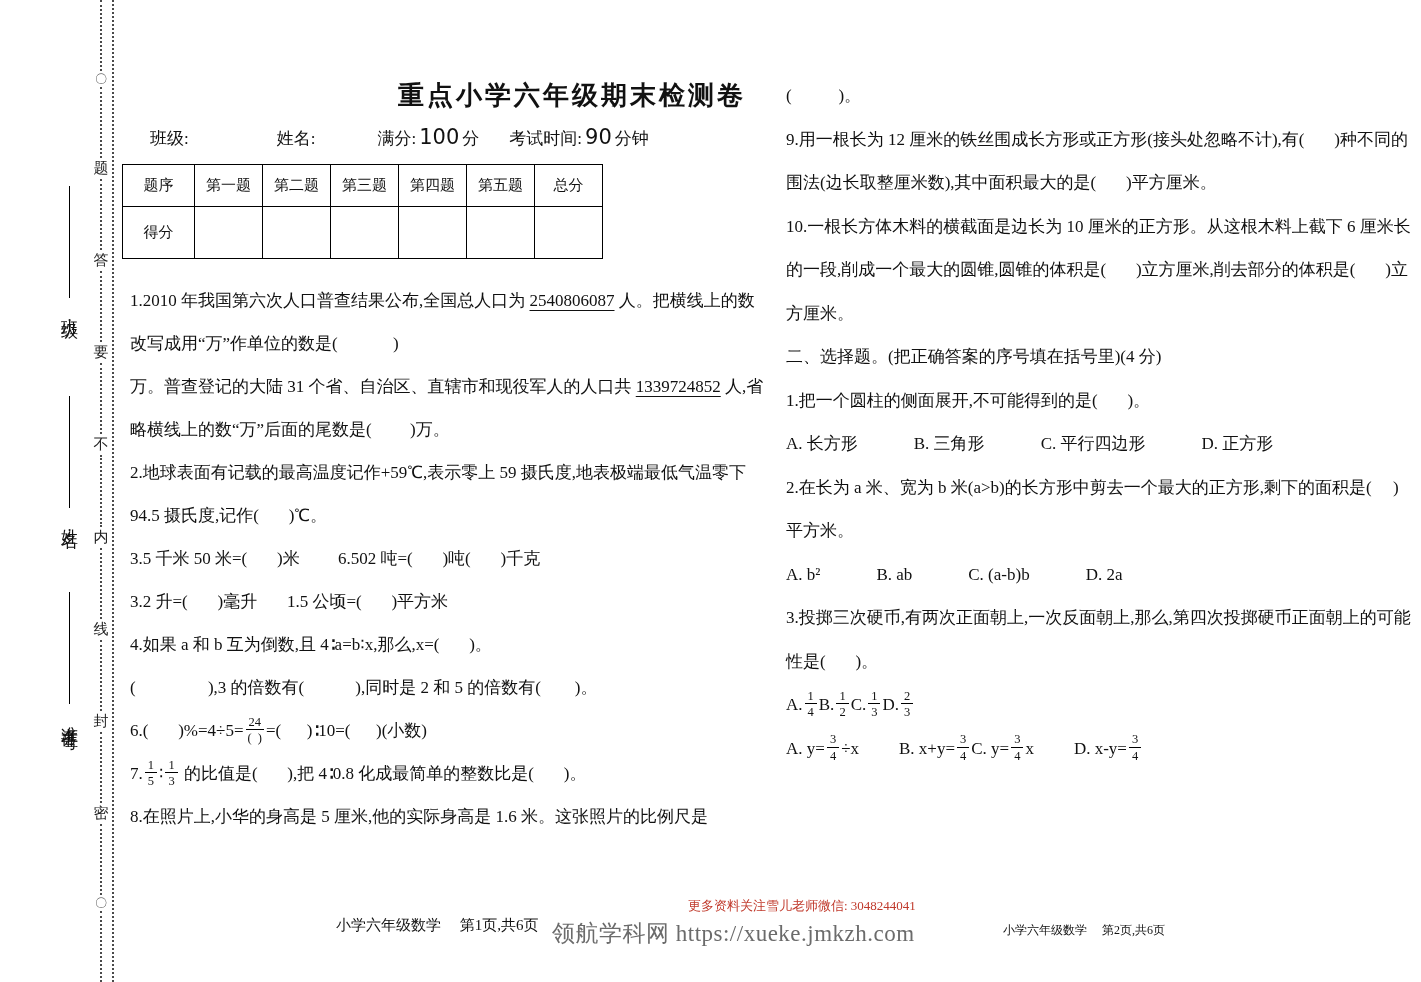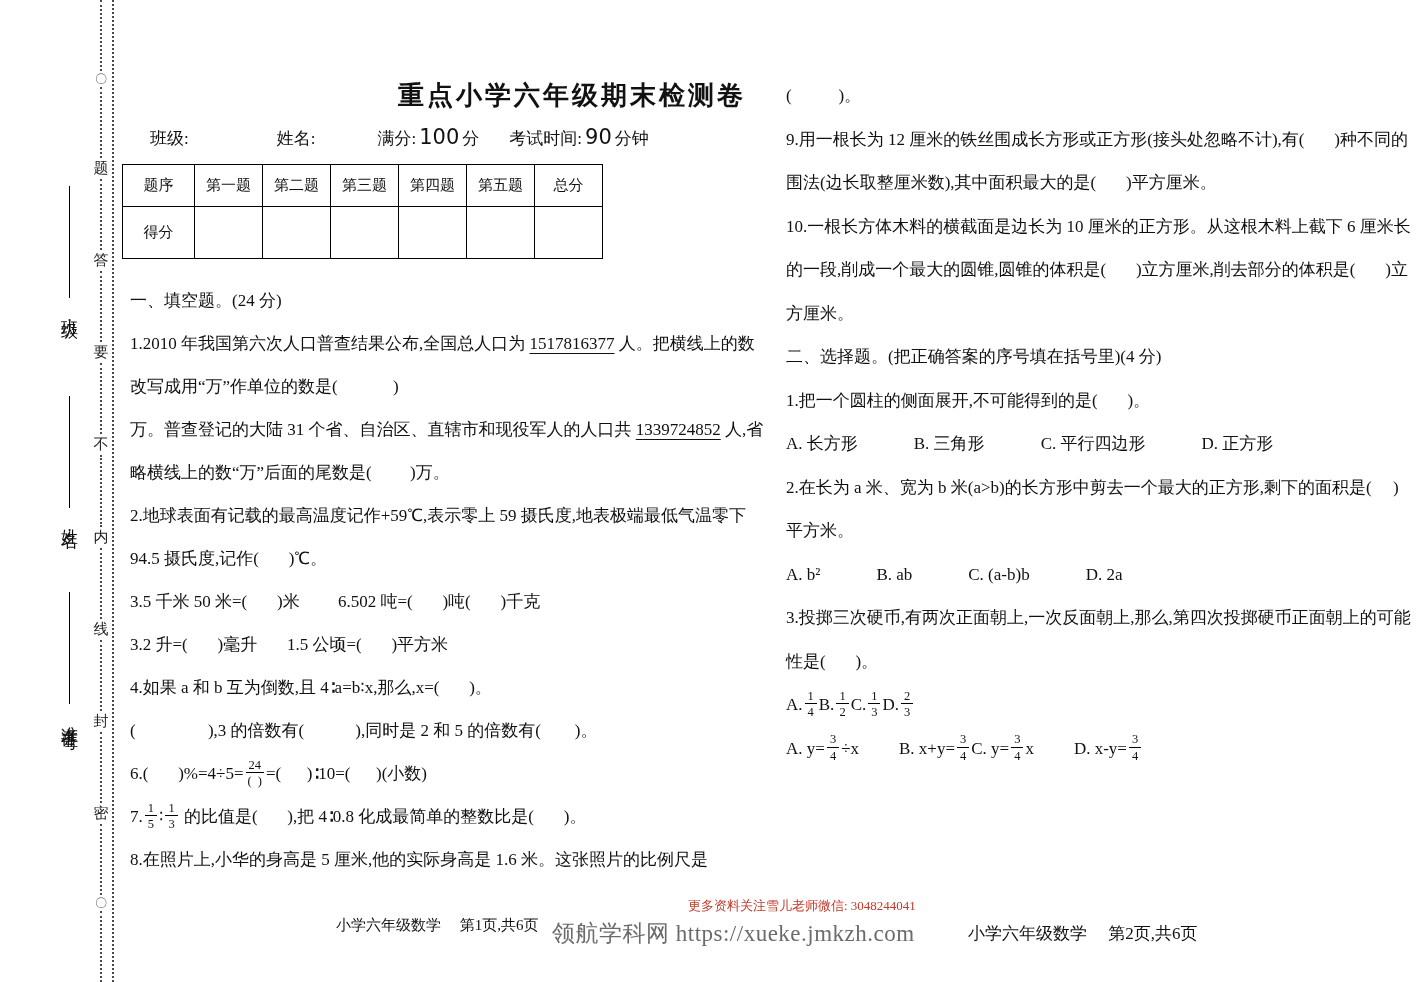--- a/index.html
+++ b/index.html
@@ -41,21 +41,21 @@
   .optf{margin-right:74px;}
   .opte{margin-right:40px;}
 
   
   .ul{text-decoration:underline;text-underline-offset:4px;}
   .frac{display:inline-block;vertical-align:middle;text-align:center;font-size:12.5px;line-height:1.15;margin:0 2px;transform:translateY(-2px);}
   .frac .fn{display:block;border-bottom:1px solid #000;padding:0 3px;}
   .frac .fd{display:block;padding-top:1px;}
 
   .footer1{position:absolute;left:336px;top:916px;font-size:15px;}
-  .footer2{position:absolute;left:968px;top:922px;font-size:17px;}
+  .footer2{position:absolute;left:1003px;top:922px;font-size:12px;}
   .wm-red{position:absolute;left:660px;top:897px;font-size:13px;color:#c0392b;padding-left:28px;}
   .wm-gray{position:absolute;left:552px;top:918px;font-size:23px;color:#6b6b6b;letter-spacing:0.5px;}
 </style>
 </head>
 <body>
 
 <div class="seal-line1">
     <i class="dseg"></i>
     <span class="scirc">〇</span>
     <i class="dseg"></i>
@@ -106,22 +106,21 @@
       <td></td>
       <td></td>
       <td></td>
       <td></td>
       <td></td>
     </tr>
   </tbody>
     </table>
 
   <div class="qs">
-    <p>一、填空题。(24 分)</p>
-    <p><span>1.2010 年我国第六次人口普查结果公布,全国总人口为 </span><span class="ul">1517816377</span><span> 人。把横线上的数</span></p>
+    <p><span>1.2010 年我国第六次人口普查结果公布,全国总人口为 </span><span class="ul">2540806087</span><span> 人。把横线上的数</span></p>
     <p>改写成用“万”作单位的数是(             )</p>
     <p><span>万。普查登记的大陆 31 个省、自治区、直辖市和现役军人的人口共 </span><span class="ul">1339724852</span><span> 人,省</span></p>
     <p>略横线上的数“万”后面的尾数是(         )万。</p>
     <p>2.地球表面有记载的最高温度记作+59℃,表示零上 59 摄氏度,地表极端最低气温零下</p>
     <p>94.5 摄氏度,记作(       )℃。</p>
     <p>3.5 千米 50 米=(       )米         6.502 吨=(       )吨(       )千克</p>
     <p>3.2 升=(       )毫升       1.5 公顷=(       )平方米</p>
     <p>4.如果 a 和 b 互为倒数,且 4∶a=b∶x,那么,x=(       )。</p>
     <p>(                 ),3 的倍数有(            ),同时是 2 和 5 的倍数有(        )。</p>
     <p><span>6.(       )%=4÷5=</span><span class="frac"><span class="fn">24</span><span class="fd">(  )</span></span><span>=(      )∶10=(      )(小数)</span></p>

